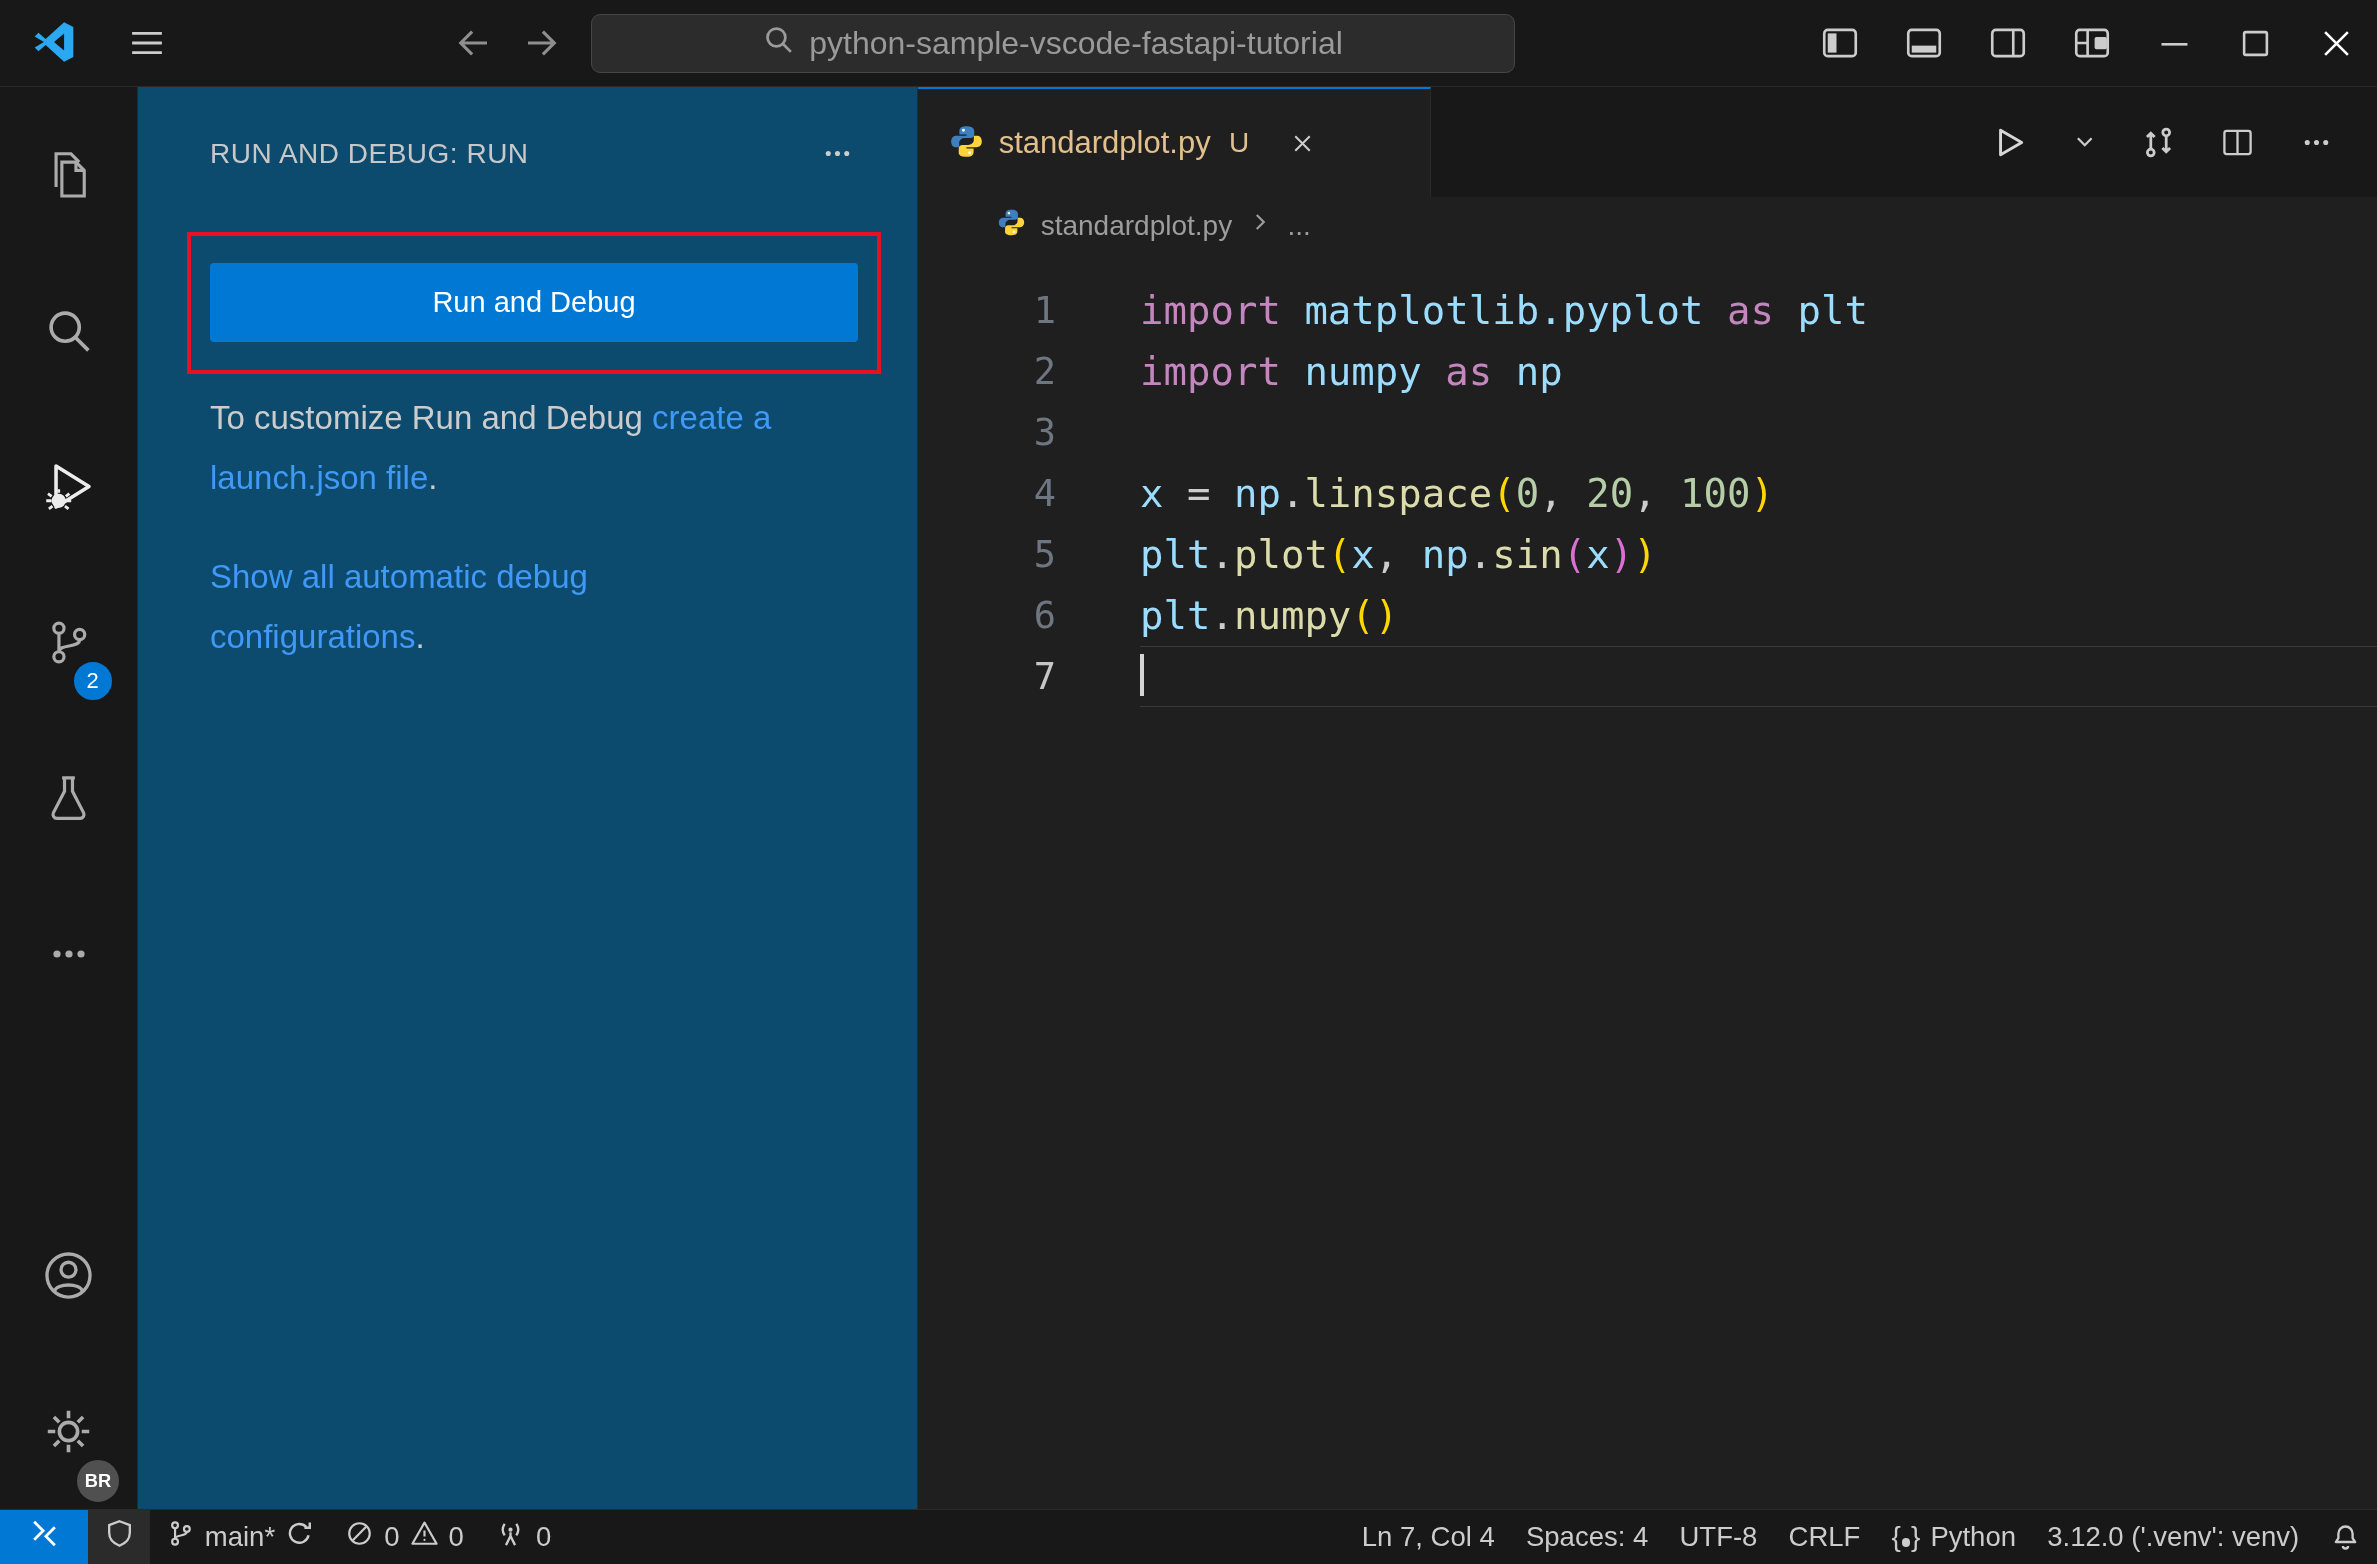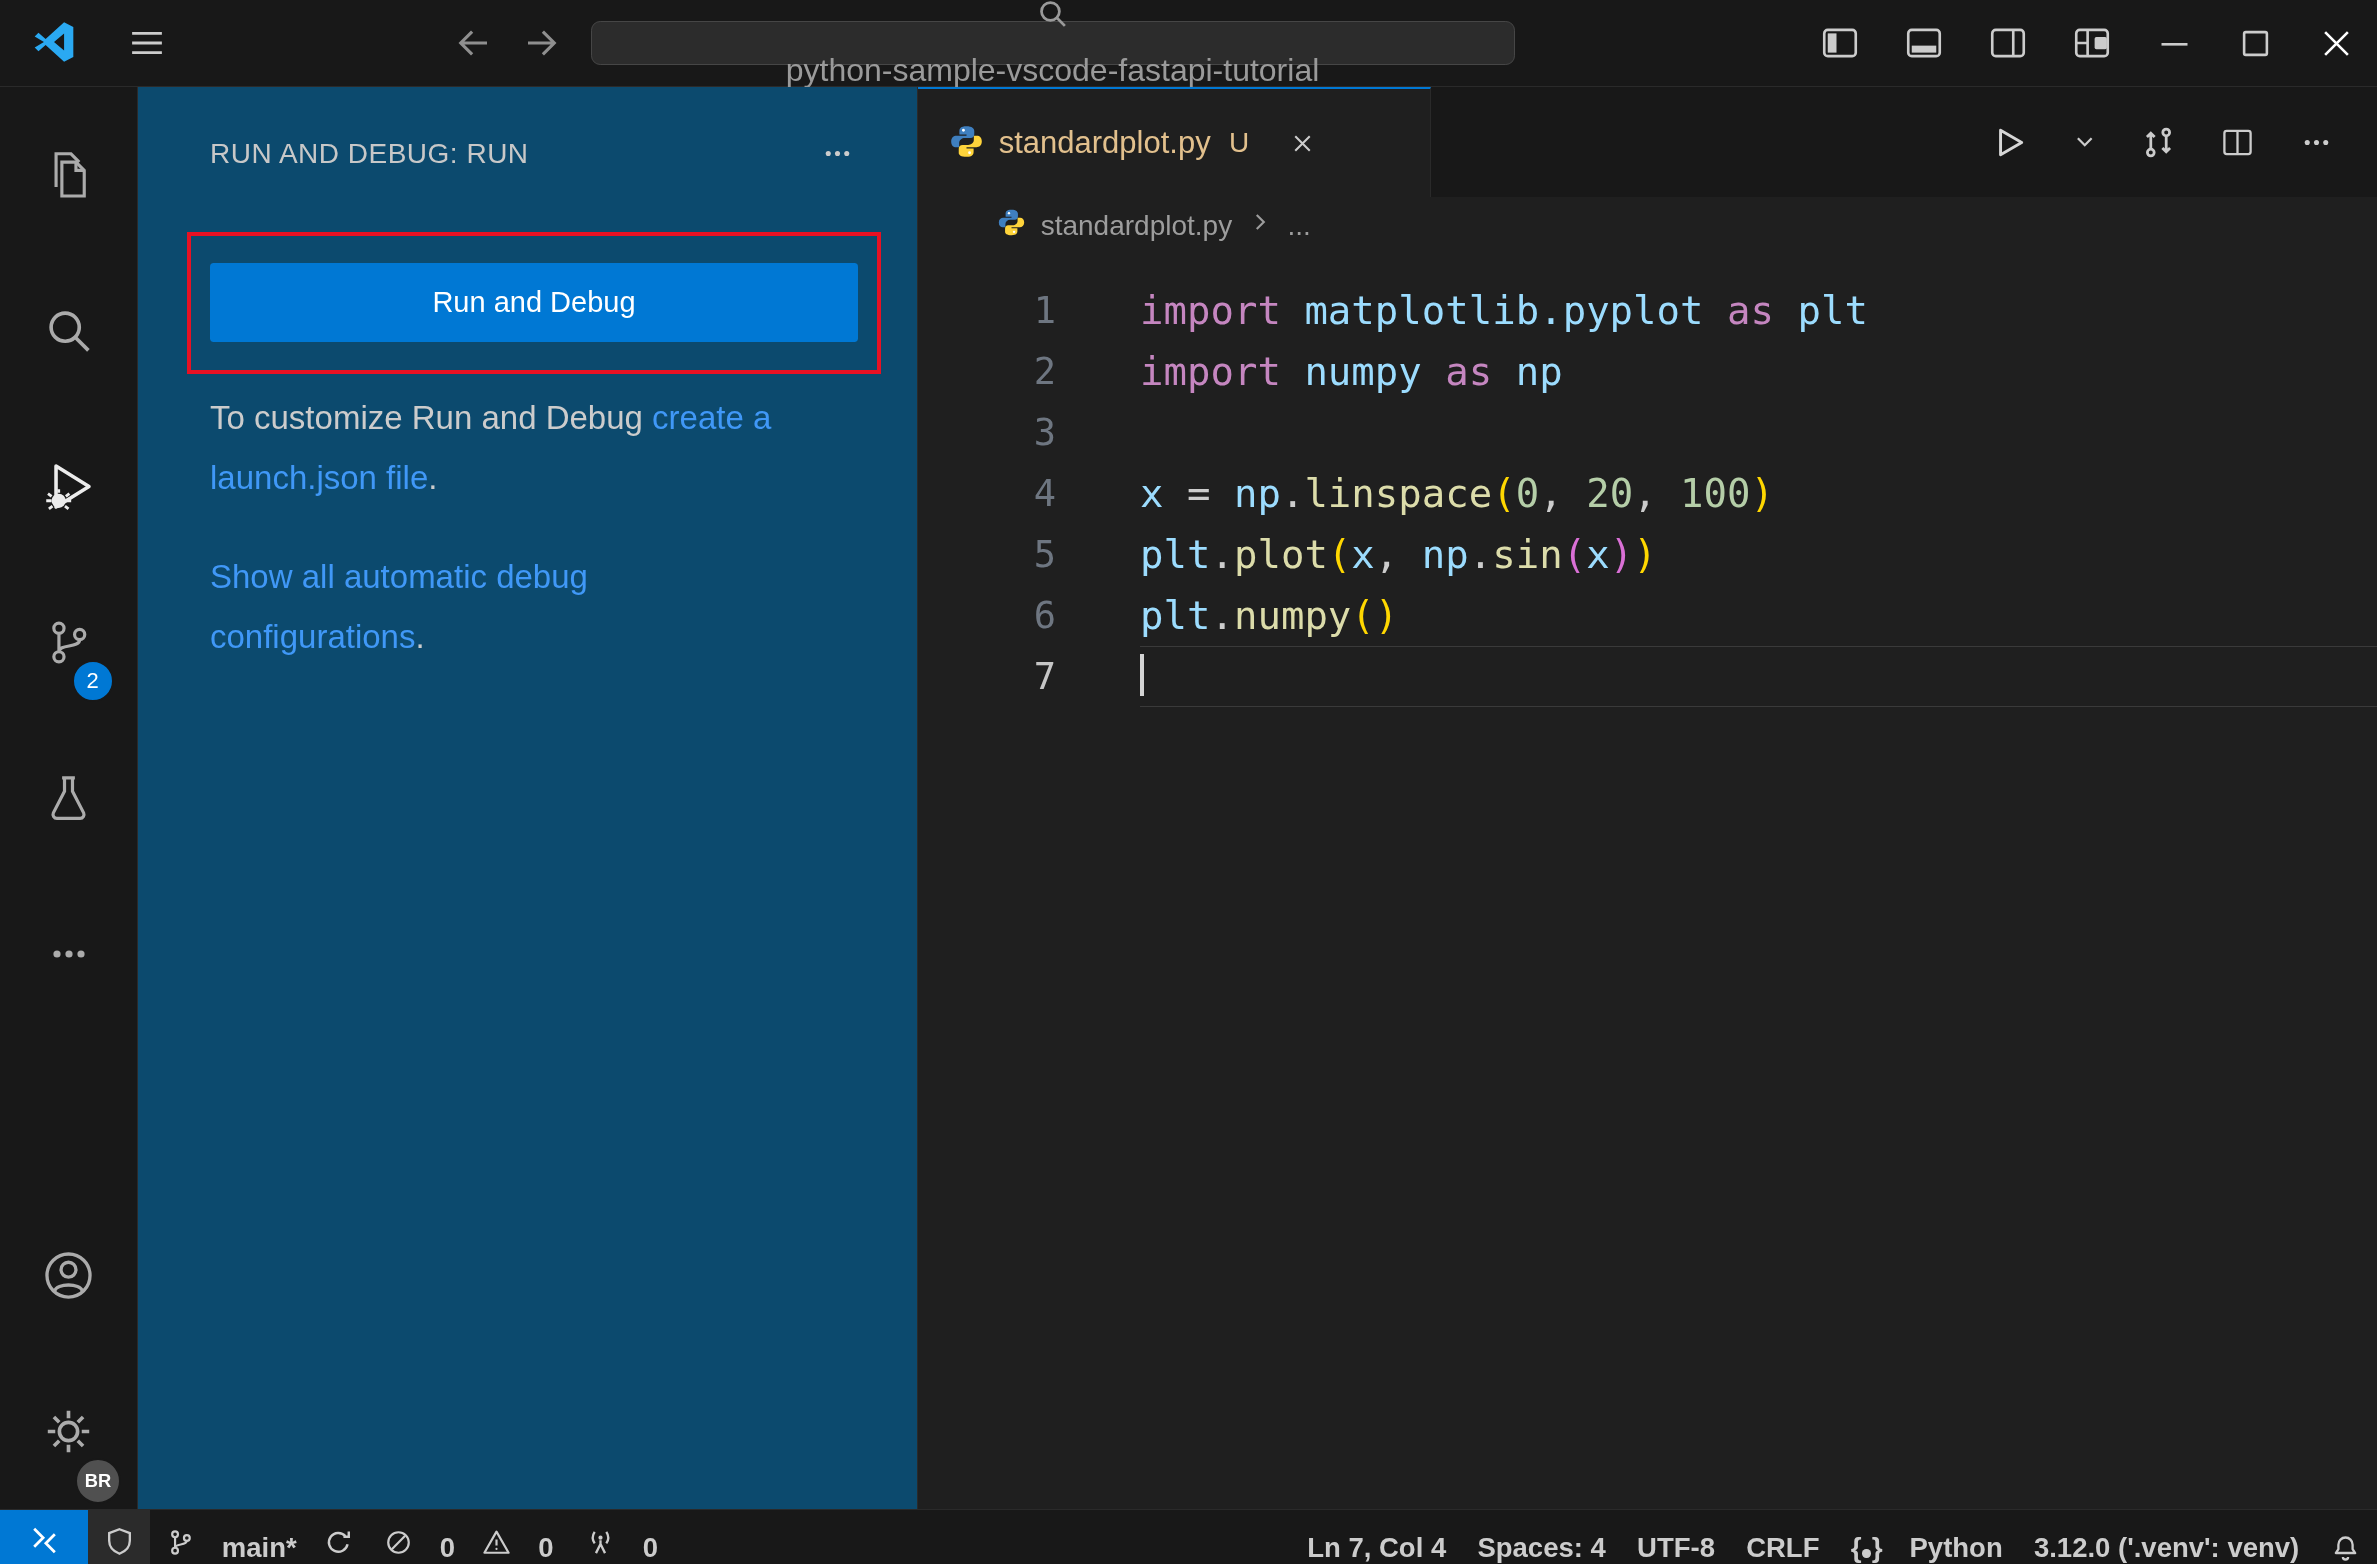--- a/index.html
+++ b/index.html
@@ -4,22 +4,22 @@
 <style>
   html,body{margin:0;padding:0;background:#000;}
   *{box-sizing:border-box;}
   .app{width:2377px;height:1564px;display:flex;flex-direction:column;background:#1f1f1f;
        color:#cccccc;font-family:"Liberation Sans",sans-serif;overflow:hidden;position:relative;}
 
   
   .titlebar{height:87px;flex:none;display:flex;align-items:center;background:#181818;border-bottom:0.9px solid #2a2a2a;}
   .tb-left{display:flex;align-items:center;gap:51px;padding-left:33px;}
   .tb-center{flex:1;display:flex;align-items:center;justify-content:center;gap:27.5px;min-width:0;}
-  .command-center{width:924px;height:44px;background:#2c2c2c;border:1.8px solid #464646;border-radius:9.2px;
-                  display:flex;align-items:center;justify-content:center;gap:14px;color:#9a9a9a;font-size:32px;cursor:pointer;flex-direction:column;}
+  .command-center{width:924px;height:59px;background:#2c2c2c;border:1.8px solid #464646;border-radius:9.2px;
+                  display:flex;align-items:center;justify-content:center;gap:14px;color:#9a9a9a;font-size:32px;cursor:pointer;}
   .tb-right{display:flex;align-items:center;height:100%;}
   .icon-btn{background:none;border:none;padding:0;display:flex;align-items:center;justify-content:center;cursor:pointer;}
   .layout-btn{width:84px;height:87px;}
   .win-btn{width:81px;height:87px;}
 
   
   .main{flex:1;display:flex;min-height:0;}
 
   .activitybar{width:138px;flex:none;background:#181818;border-right:0.9px solid #2a2a2a;
                display:flex;flex-direction:column;align-items:center;padding-top:9.2px;}
@@ -59,22 +59,22 @@
   .current .line-num{color:#c6c6c6;}
   .line-text{margin-left:84px;flex:1;white-space:pre;position:relative;}
   .current .line-text{border-top:1.8px solid #3a3a3a;border-bottom:1.8px solid #3a3a3a;line-height:58px;}
   .cursor{position:absolute;left:0;top:7.3px;width:3.7px;height:42px;background:#d4d4d4;}
   .tok-kw{color:#c586c0;} .tok-mod{color:#9cdcfe;} .tok-var{color:#9cdcfe;} .tok-fn{color:#dcdcaa;}
   .tok-num{color:#b5cea8;} .tok-op{color:#cccccc;} .tok-b1{color:#ffd700;} .tok-b2{color:#da70d6;}
 
   
   .statusbar{height:55px;flex:none;background:#181818;border-top:0.9px solid #2a2a2a;display:flex;align-items:center;
              font-size:27.5px;color:#cccccc;}
-  .sb-item{display:flex;align-items:flex-end;gap:27px;padding:0 15.6px;height:100%;cursor:pointer;background:none;border:none;
-           color:#cccccc;font-size:27.5px;font-family:inherit;font-weight:bold;}
+  .sb-item{display:flex;align-items:center;gap:10px;padding:0 15.6px;height:100%;cursor:pointer;background:none;border:none;
+           color:#cccccc;font-size:27.5px;font-family:inherit;}
   .sb-remote{background:var(--accent-blue);color:#fff;padding:0 27.5px;}
   .sb-shield{background:#2b2b2b;}
   .sb-right{margin-left:auto;display:flex;align-items:center;height:100%;}
   .lang-dot{width:8.3px;height:8.3px;border-radius:50%;background:#cccccc;display:inline-block;margin:0 0.9px;align-self:flex-end;margin-bottom:6.4px;}
   .braces{display:flex;align-items:center;}
   .brace{font-size:28px;}
 </style>
 </head>
 <body>
 

